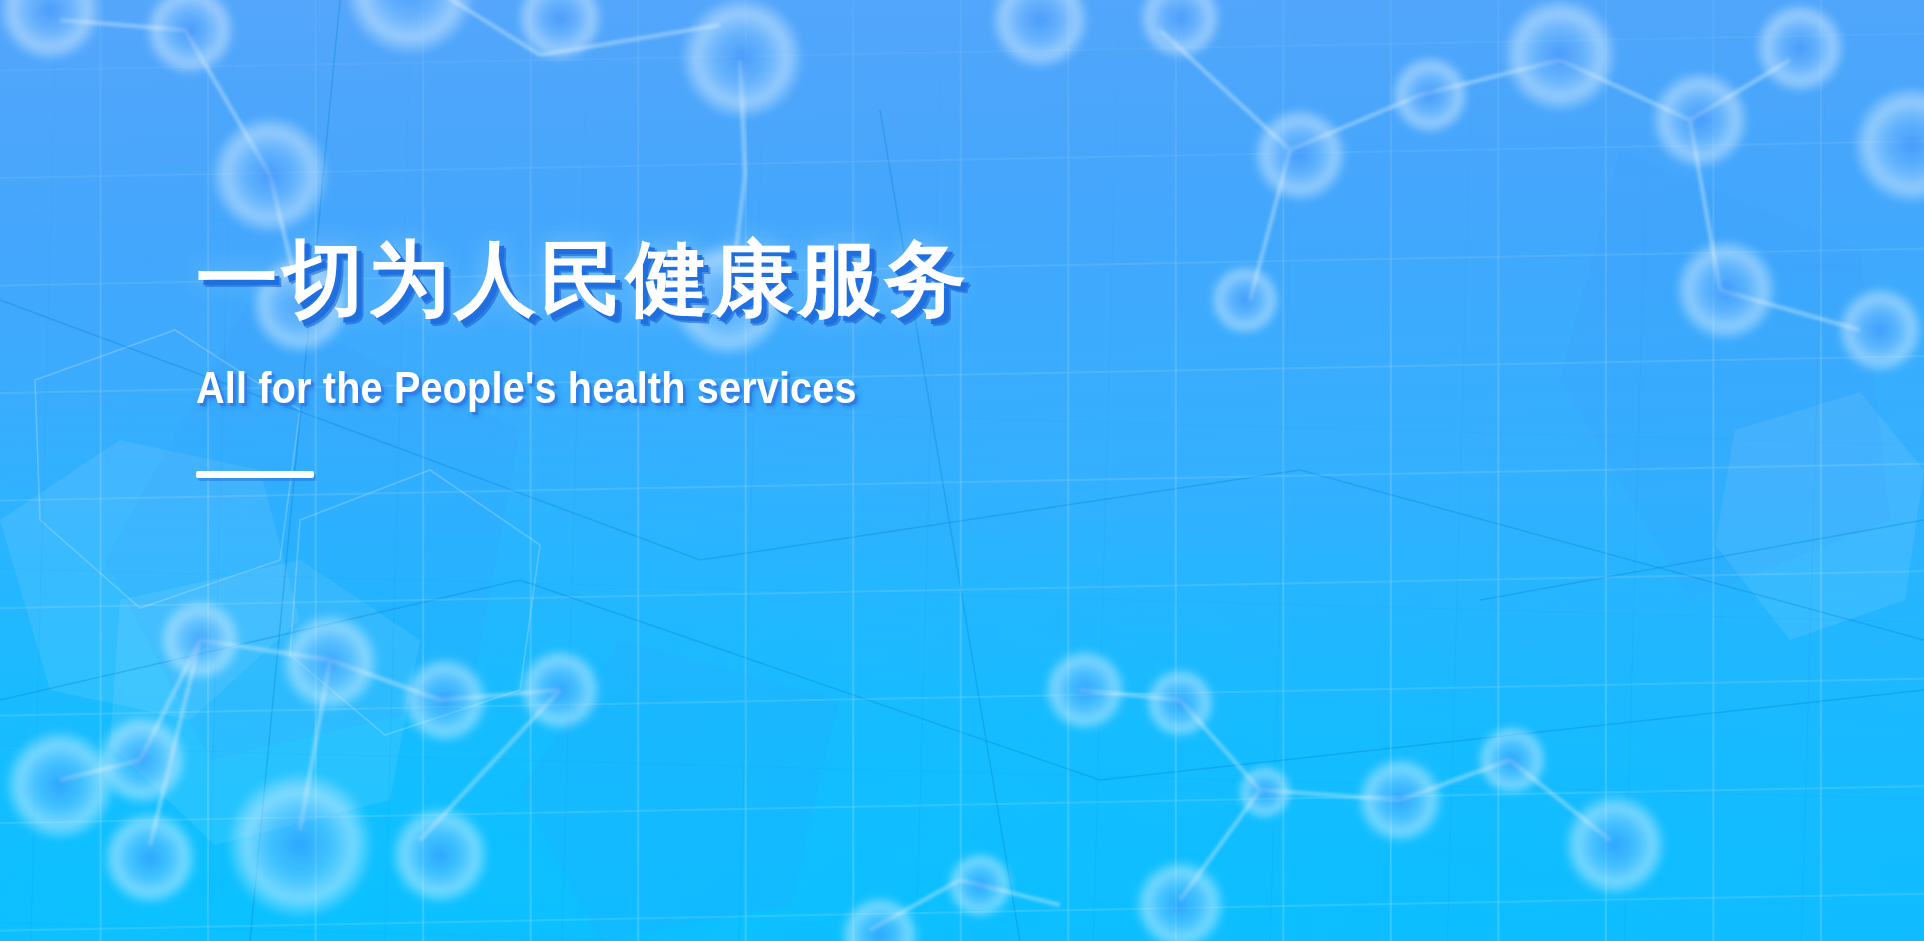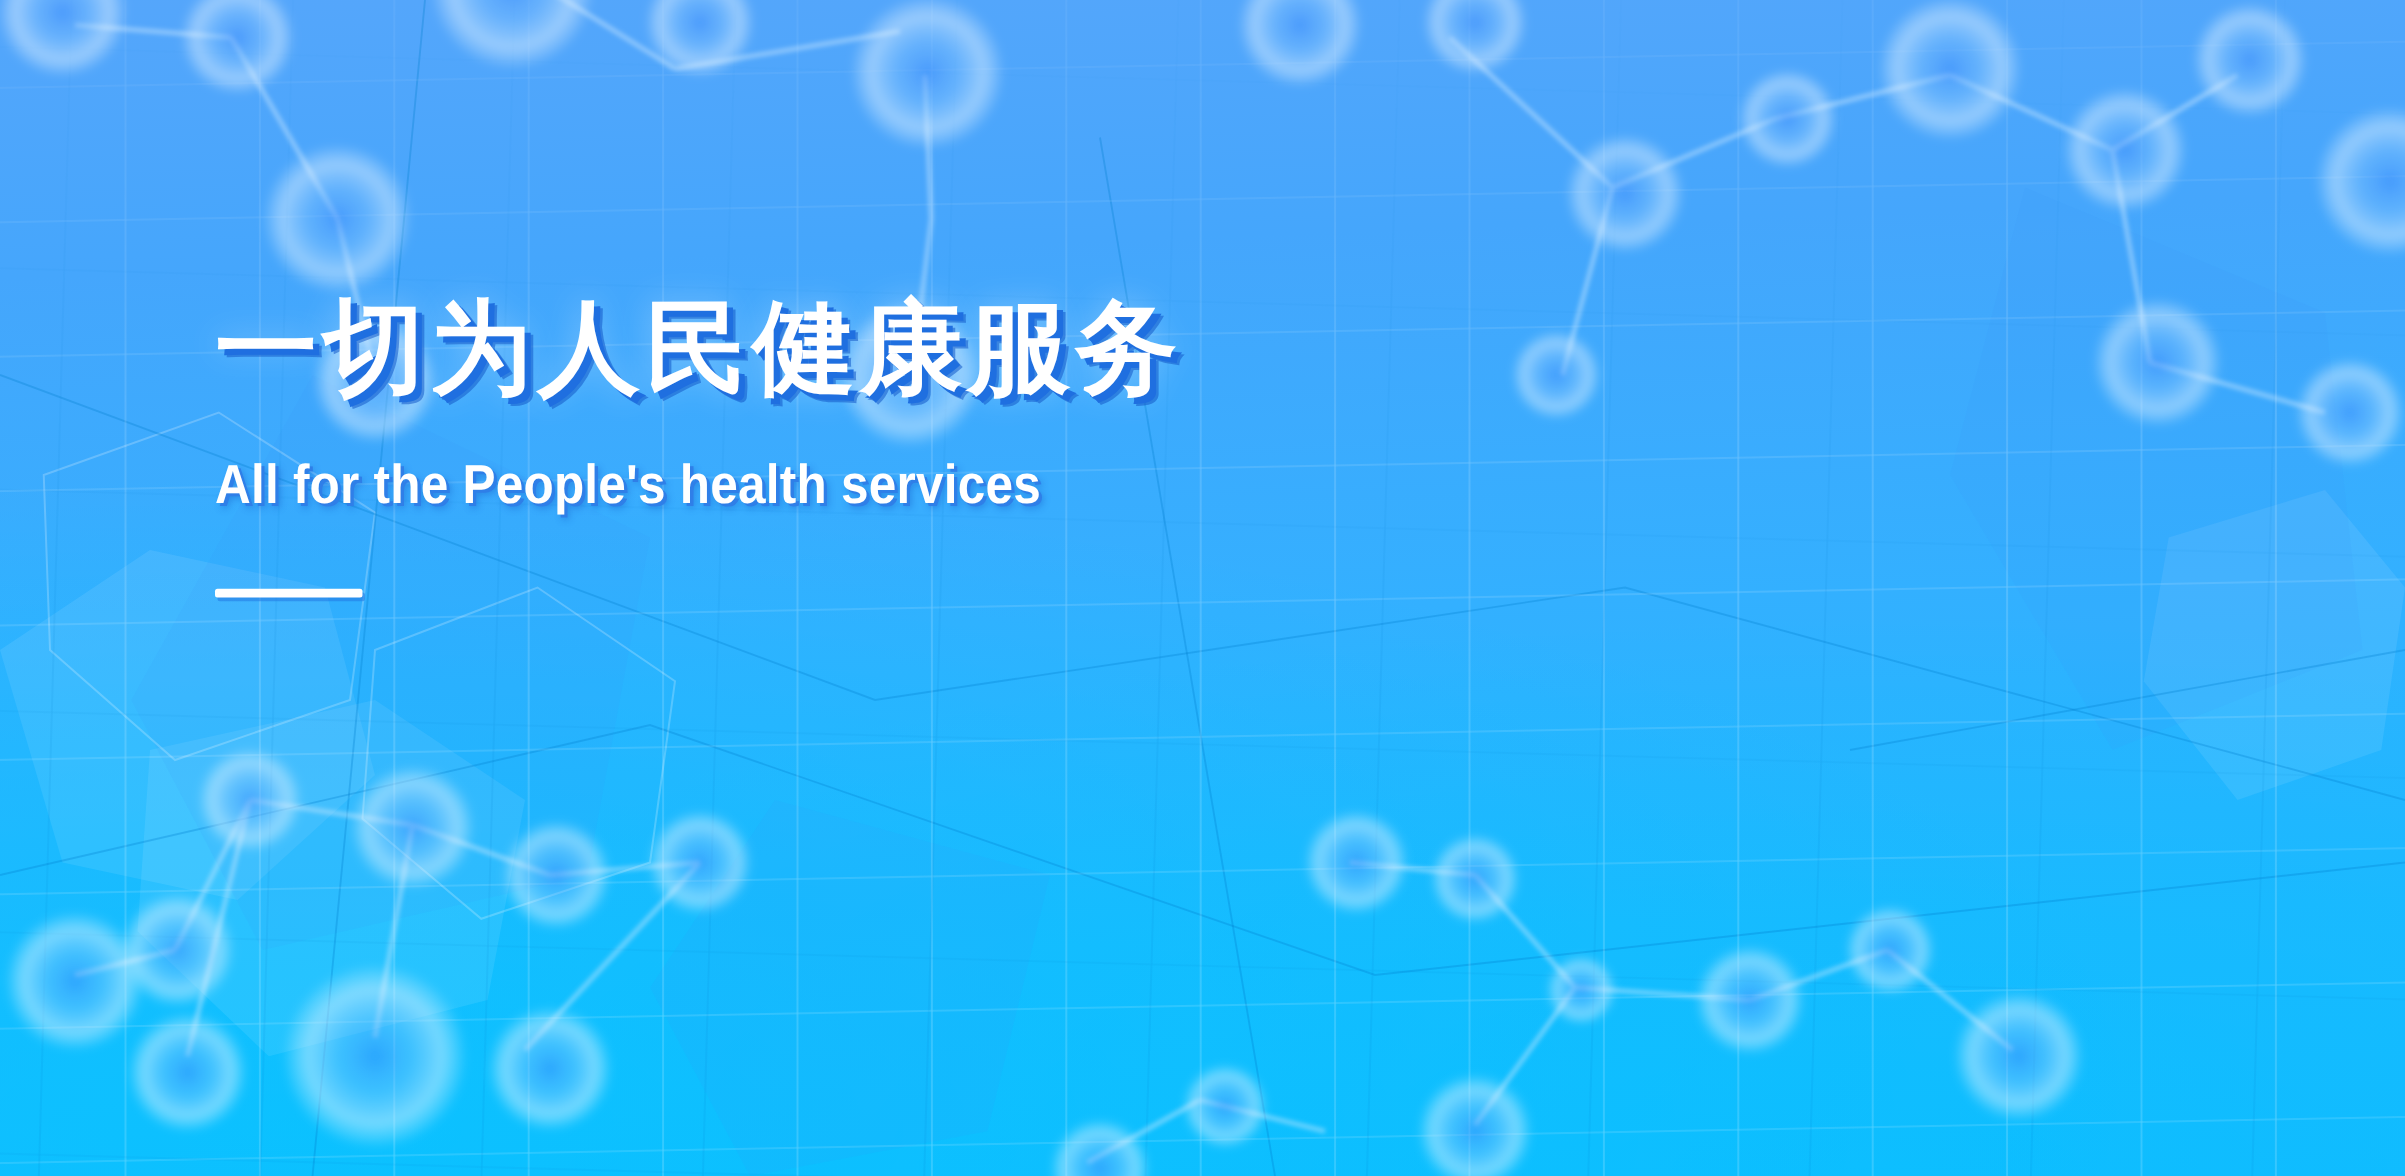--- a/index.html
+++ b/index.html
@@ -40,21 +40,21 @@
     transform:rotate(1.6deg) scale(1.18);
     transform-origin:40% 70%;
     -webkit-mask-image:linear-gradient(to bottom, transparent 0%, rgba(0,0,0,.85) 55%, #000 100%);
             mask-image:linear-gradient(to bottom, transparent 0%, rgba(0,0,0,.85) 55%, #000 100%);
   }
   .polys svg, .mols svg, .sparkle svg{display:block;}
 
   
   .text-block{
     position:absolute;
-    left:172px;
+    left:196px;
     top:236px;
     width:900px;
   }
   .headline{
     margin:0;
     font-size:82px;
     line-height:1.04;
     font-weight:bold;
     letter-spacing:4px;
     color:#ffffff;

